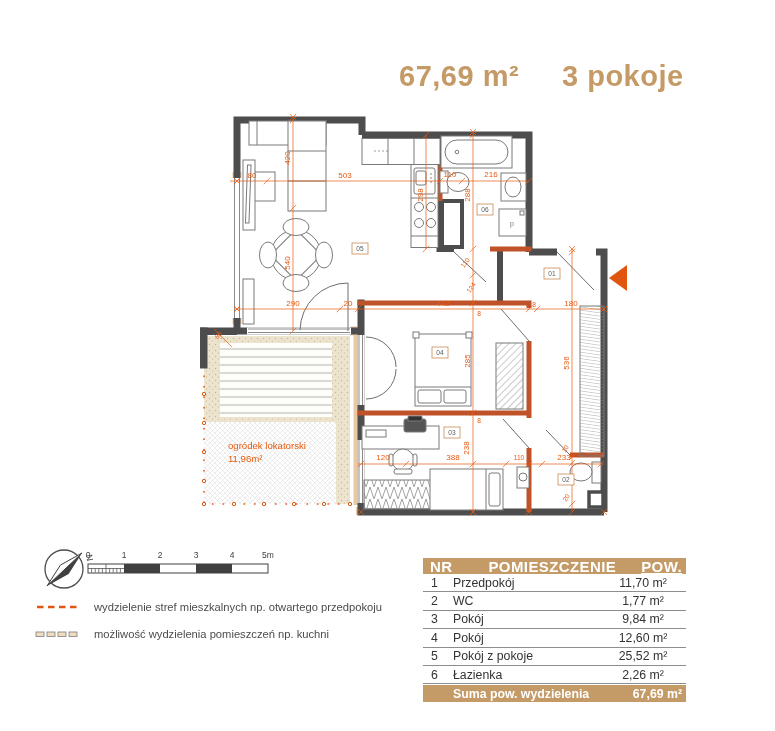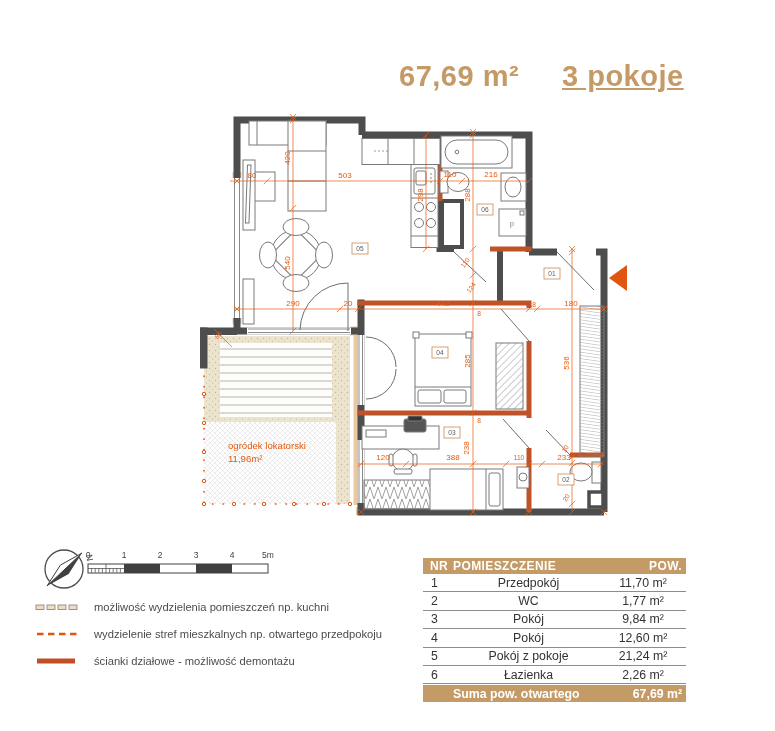--- a/index.html
+++ b/index.html
@@ -1,35 +1,35 @@
 <!DOCTYPE html>
 <html><head>
 <meta charset="utf-8">
 <style>
   html,body{margin:0;padding:0;background:#fff;}
   .canvas{position:relative;width:775px;height:702px;background:#fff;overflow:hidden;
           font-family:"Liberation Sans",sans-serif;}
   .title{position:absolute;top:60px;font-size:29px;font-weight:600;color:#c49a66;letter-spacing:.5px;}
   .title.area{left:399px;}
-  .title.rooms{left:562px;text-decoration:underline;}
+  .title.rooms{left:562px;}
   .plan-svg{position:absolute;left:190px;top:103px;}
   .foot-svg{position:absolute;left:30px;top:542px;}
   .legend{position:absolute;left:35px;top:593px;width:370px;}
   .legend-row{display:flex;align-items:center;height:27px;gap:13px;}
   .legend-text{font-size:11.2px;color:#4c4c4c;}
   .rtable{position:absolute;left:423px;top:558px;width:263px;font-size:12.3px;color:#333;}
   .trow{display:flex;align-items:center;height:17.4px;border-bottom:1px solid #8d8d8d;}
   .trow .c-nr{width:30px;padding-left:8px;box-sizing:border-box;}
-  .trow .c-name{flex:1;text-align:center;}
+  .trow .c-name{flex:1;}
   .trow .c-area{width:78px;text-align:center;padding-right:4px;}
   .thead{display:flex;align-items:center;height:16px;background:#c49a66;color:#fff;
-         font-size:12px;font-weight:bold;letter-spacing:.4px;}
+         font-size:15px;font-weight:bold;letter-spacing:.4px;}
   .thead .c-nr{width:30px;padding-left:7px;box-sizing:border-box;}
-  .thead .c-name{flex:1;}
-  .thead .c-area{width:78px;text-align:right;padding-right:4px;}
+  .thead .c-name{flex:1;margin-left:36px;}
+  .thead .c-area{width:78px;text-align:right;padding-right:4px;text-decoration:underline;}
   .tfoot{display:flex;align-items:center;height:17.5px;background:#c49a66;color:#fff;
          font-size:12.3px;font-weight:bold;margin-top:1px;}
   .tfoot .c-nr{width:30px;}
   .tfoot .c-name{flex:1;}
   .tfoot .c-area{width:78px;text-align:right;padding-right:4px;}
   .dim{font-size:8px;fill:#e8590c;}
   .dimsm{font-size:6.6px;fill:#e8590c;}
   .rlab{font-size:6.6px;fill:#5a5a5a;}
   .gard{font-size:9.6px;fill:#e8590c;}
   .sb-num{font-size:8.5px;fill:#404040;}
@@ -295,41 +295,35 @@
       <rect x="58" y="22" width="180" height="9" fill="#fff" stroke="#404040" stroke-width="1"></rect>
       <rect x="94" y="22" width="36" height="9" fill="#404040"></rect>
       <rect x="166" y="22" width="36" height="9" fill="#404040"></rect>
       <path d="M58,26.5 H94 M61.6,26.5 V30.5 M65.2,26.5 V30.5 M68.8,26.5 V30.5 M72.4,26.5 V30.5 M76,22 V31 M79.6,26.5 V30.5 M83.2,26.5 V30.5 M86.8,26.5 V30.5 M90.4,26.5 V30.5" stroke="#404040" stroke-width="0.7" fill="none"></path>
     </g>
   </svg>
 
   <div class="legend">
     <div class="legend-row">
       <svg width="46" height="10">
+        <line x1="2" y1="5" x2="44" y2="5" stroke="#e0560e" stroke-width="2.6" stroke-dasharray="6.5 4.5"></line>
+      </svg>
+      <span class="legend-text">wydzielenie stref mieszkalnych np. otwartego przedpokoju</span>
+    </div>
+    <div class="legend-row">
+      <svg width="46" height="10">
         <g fill="#f0ddc0" stroke="#8a8a8a" stroke-width="0.9">
           <rect x="1" y="3" width="8" height="4.5"></rect>
             <rect x="12" y="3" width="8" height="4.5"></rect>
           <rect x="23" y="3" width="8" height="4.5"></rect>
             <rect x="34" y="3" width="8" height="4.5"></rect>
         </g>
       </svg>
       <span class="legend-text">możliwość wydzielenia pomieszczeń np. kuchni</span>
     </div>
-    <div class="legend-row">
-      <svg width="46" height="10">
-        <line x1="2" y1="5" x2="44" y2="5" stroke="#e0560e" stroke-width="2.6" stroke-dasharray="6.5 4.5"></line>
-      </svg>
-      <span class="legend-text">wydzielenie stref mieszkalnych np. otwartego przedpokoju</span>
-    </div>
-    <div class="legend-row">
-      <svg width="46" height="10">
-        <line x1="2" y1="5" x2="40" y2="5" stroke="#c14f26" stroke-width="5"></line>
-      </svg>
-      <span class="legend-text">ścianki działowe - możliwość demontażu</span>
-    </div>
   </div>
 
   <div class="rtable">
     <div class="thead">
       <span class="c-nr">NR</span>
       <span class="c-name">POMIESZCZENIE</span>
       <span class="c-area">POW.</span>
     </div>
     <div class="trow">
       <span class="c-nr">1</span>
@@ -347,27 +341,27 @@
       <span class="c-area">9,84 m²</span>
     </div>
     <div class="trow">
       <span class="c-nr">4</span>
       <span class="c-name">Pokój</span>
       <span class="c-area">12,60 m²</span>
     </div>
     <div class="trow">
       <span class="c-nr">5</span>
       <span class="c-name">Pokój z pokoje</span>
-      <span class="c-area">21,24 m²</span>
+      <span class="c-area">25,52 m²</span>
     </div>
     <div class="trow">
       <span class="c-nr">6</span>
       <span class="c-name">Łazienka</span>
       <span class="c-area">2,26 m²</span>
     </div>
     <div class="tfoot">
       <span class="c-nr"></span>
-      <span class="c-name">Suma pow. otwartego</span>
+      <span class="c-name">Suma pow. wydzielenia</span>
       <span class="c-area">67,69 m²</span>
     </div>
   </div>
 
 </div>
 
 </body></html>

